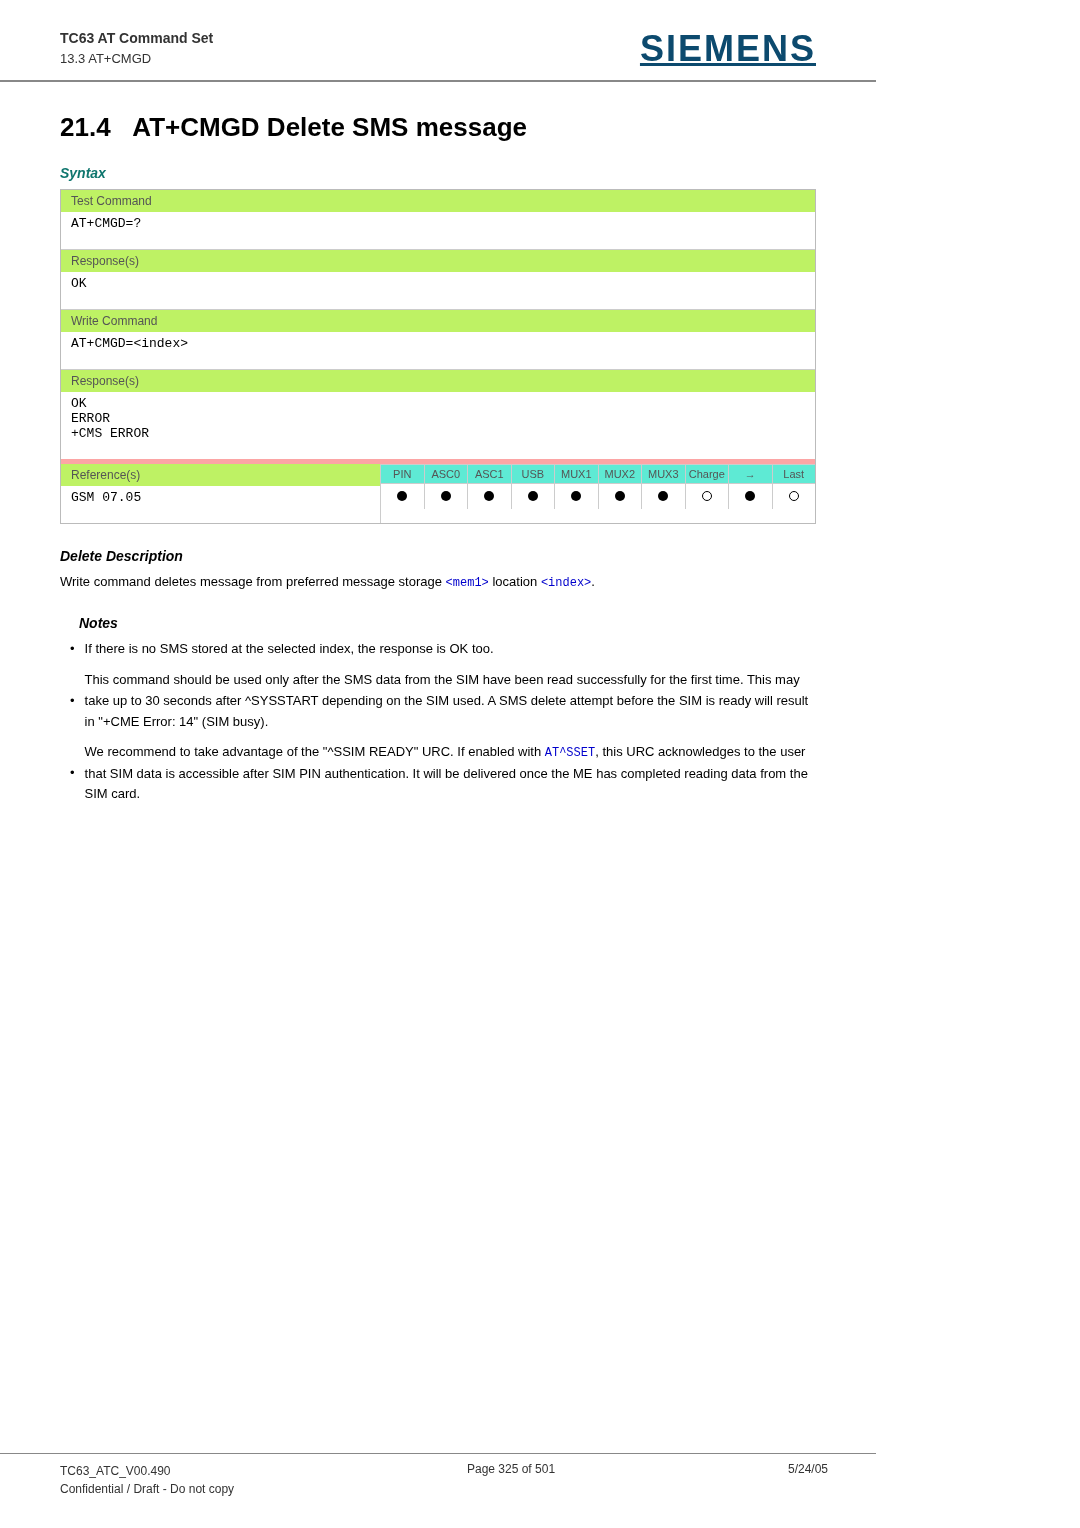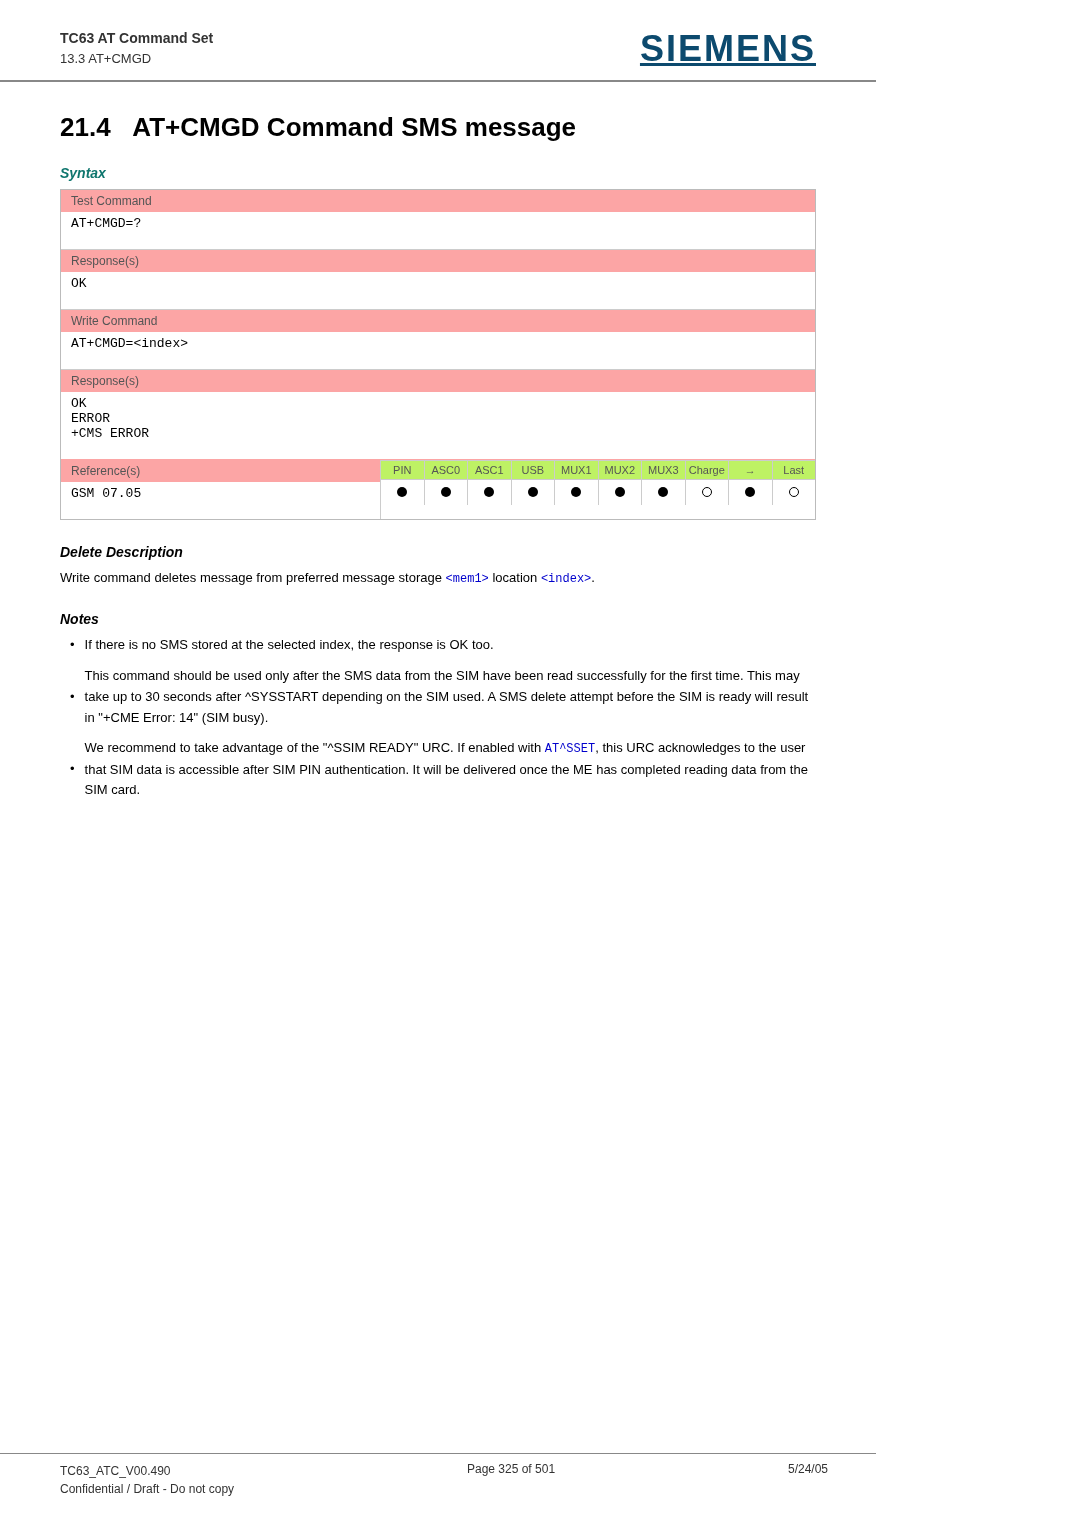--- a/index.html
+++ b/index.html
@@ -62,21 +62,21 @@
     
     .subsection-label {
       font-size: 14px;
       font-weight: bold;
       font-style: italic;
       margin-bottom: 8px;
       color: #0f766e;
     }
 
     .cmd-row-header {
-      background-color: #fca5a5;
+      background-color: #bef264;
       padding: 4px 10px;
       font-size: 12px;
       color: #555;
     }
     .cmd-row-content {
       padding: 4px 10px 18px 10px;
       font-size: 13px;
     }
     .cmd-row-content.mono {
       font-family: 'Courier New', Courier, monospace;
@@ -121,20 +121,21 @@
       font-size: 12px;
       text-decoration: none;
     }
 
     
     .notes-label {
       font-size: 14px;
       font-weight: bold;
       font-style: italic;
       margin-bottom: 8px;
+      margin-left: 19px;
     }
     .notes-list {
       list-style: none;
       padding-left: 0;
     }
     .notes-list li {
       display: flex;
       align-items: center;
       margin-bottom: 10px;
       font-size: 13px;
@@ -183,21 +184,21 @@
     .split-left {
       flex: 0 0 320px;
       border-right: 1px solid #ccc;
     }
     .split-right {
       flex: 1;
     }
 
     .ind-cols-header {
       display: flex;
-      background: #bef264;
+      background: #5eead4;
       border-top: 1px solid #ccc;
     }
     .ind-col-cell {
       flex: 1;
       text-align: center;
       font-size: 11px;
       color: #555;
       padding: 3px 2px;
       border-left: 1px solid #ccc;
     }
@@ -228,21 +229,21 @@
     <div class="header-left">
       <div class="doc-title">TC63 AT Command Set</div>
       <div>13.3 AT+CMGD</div>
     </div>
     <div class="header-right">SIEMENS</div>
   </div>
 
   <div class="page-content">
 
     <h1 class="section-heading">
-      <span>21.4</span>&nbsp;&nbsp;&nbsp;<span>AT+CMGD   Command SMS message</span>
+      <span>21.4</span>&nbsp;&nbsp;&nbsp;<span>AT+CMGD   Delete SMS message</span>
     </h1>
 
     <div class="subsection-label">Syntax</div>
 
     <div class="full-table" style="border: 1px solid #bbb;">
 
       <div class="cmd-row-header">Test Command</div>
 
       <div class="cmd-row-content mono">AT+CMGD=?</div>
 
@@ -253,21 +254,21 @@
       <div class="cmd-row-header cmd-row-divider">Write Command</div>
 
       <div class="cmd-row-content mono">AT+CMGD=&lt;index&gt;</div>
 
       <div class="cmd-row-header cmd-row-divider">Response(s)</div>
 
       <div class="cmd-row-content mono">
         OK<br>ERROR<br>+CMS ERROR
       </div>
 
-      <div class="split-row cmd-row-divider" style="border-top: 1px solid #fca5a5;">
+      <div class="split-row cmd-row-divider" style="border-top: 5px solid #fca5a5;">
 
         <div class="split-left">
           <div class="cmd-row-header">Reference(s)</div>
           <div class="cmd-row-content mono">GSM 07.05</div>
         </div>
 
         <div class="split-right">
           <div class="ind-cols-header">
             <div class="ind-col-cell">PIN</div>
             <div class="ind-col-cell">ASC0</div>

